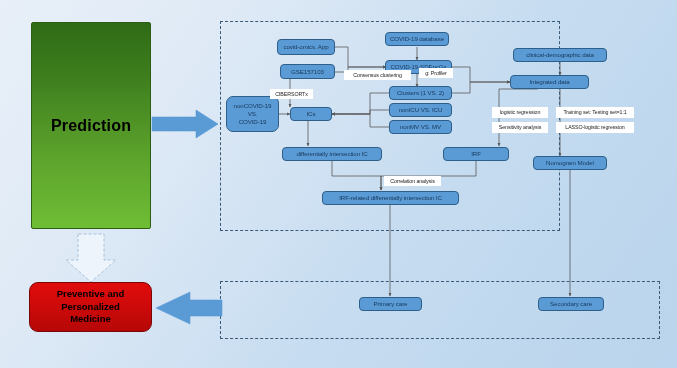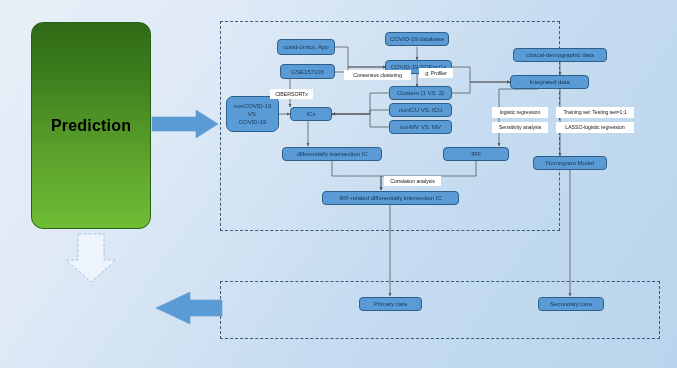--- a/index.html
+++ b/index.html
@@ -63,21 +63,21 @@
   }
   .dashbox {
     position: absolute;
     box-sizing: border-box;
     border: 1px dashed #3b5a77;
     background: transparent;
   }
   .bigbox {
     position: absolute;
     box-sizing: border-box;
-    border-radius: 12px;
+    border-radius: 2px;
     display: flex;
     align-items: center;
     justify-content: center;
     text-align: center;
     font-weight: bold;
     color: #000;
   }
   #prediction-box {
     background: linear-gradient(180deg, #2f6b16 0%, #3d7d1d 25%, #5ca32c 65%, #6fbd35 100%);
     border: 1px solid #2c5e14;
@@ -146,20 +146,25 @@
     </g>
   </svg>
 
   <div class="dashbox" style="left:220px; top:21px; width:340px; height:210px;"></div>
   <div class="dashbox" style="left:220px; top:281px; width:440px; height:58px;"></div>
 
   <div class="bigbox" id="prediction-box" style="left:31px; top:22px; width:120px; height:207px;">
     <span>Prediction</span>
   </div>
 
+  <div class="bigbox" id="ppm-box" style="left:29px; top:282px; width:123px; height:50px;">
+    <span>Preventive and
+Personalized
+Medicine</span>
+  </div>
 
   <svg width="677" height="368" style="position:absolute;left:0;top:0;pointer-events:none;">
 
     <path d="M152,117 L196,117 L196,110 L218,124 L196,138 L196,131 L152,131 Z" fill="#5b9bd5" stroke="#5b9bd5" stroke-width="0.6"></path>
 
     <path d="M222,300 L190,300 L190,292 L156,308 L190,324 L190,316 L222,316 Z" fill="#5b9bd5" stroke="#5b9bd5" stroke-width="0.6"></path>
 
     <path d="M78,234 L78,260 L66,260 L91,282 L116,260 L104,260 L104,234 Z" fill="#eef4fb" stroke="#9bb8d4" stroke-width="0.8" stroke-dasharray="3,2"></path>
   </svg>
 

